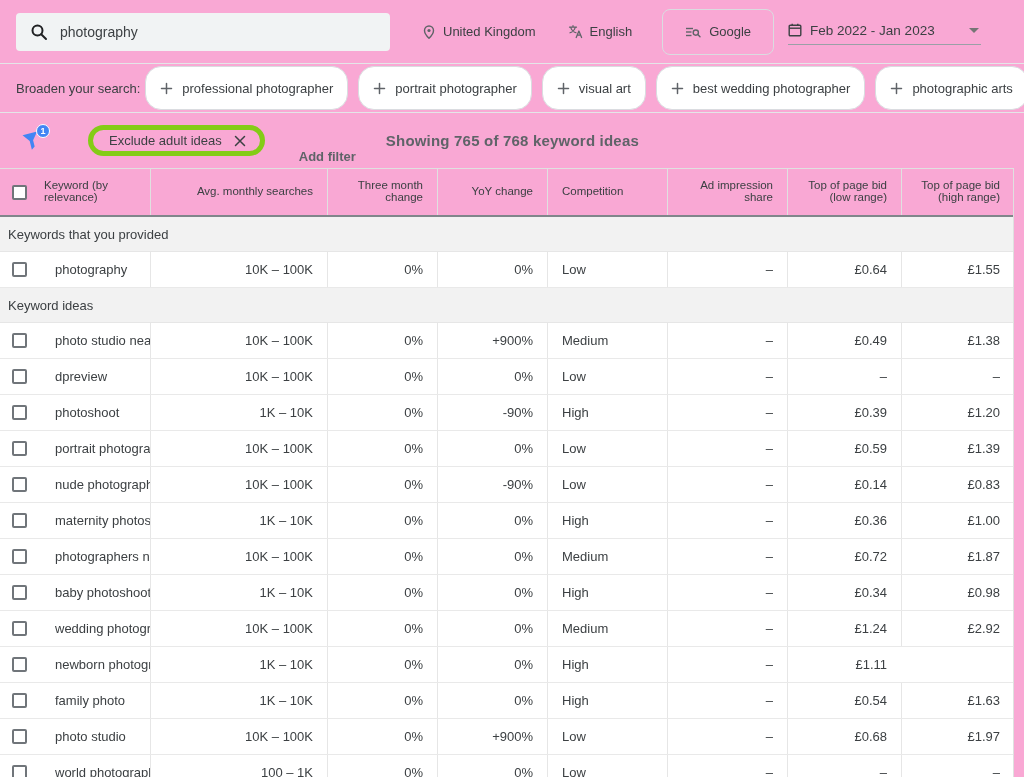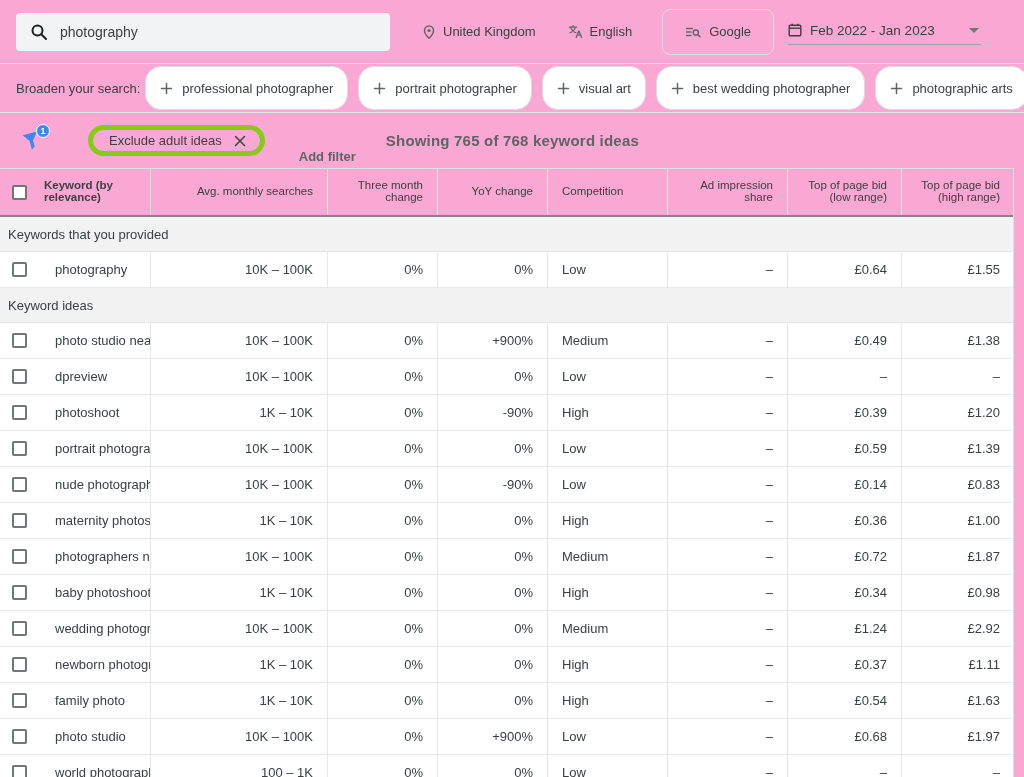--- a/index.html
+++ b/index.html
@@ -32,21 +32,21 @@
   .addfilter { font-size:13px; color:#5f6368; font-weight:bold; margin-left:34px;margin-top:32px; }
   .showing { font-size:15px; color:#5f6368; font-weight:bold; letter-spacing:.2px; margin-left:30px; }
 
   
   .tbl { width:1014px; border-right:1px solid #e0e0e0; }
   .gridrow { display:grid; grid-template-columns:40px 110px 177px 110px 110px 120px 120px 114px 113px; }
   .thead { border-top:1px solid #e0e0e0; border-bottom:2px solid #80868b; }
   .hc { display:flex; align-items:center; font-size:11.5px; color:#3c4043; padding:6px 14px 8px 14px; min-height:46px; }
   .hc.right { justify-content:flex-end; text-align:right; }
   .hc.bl { border-left:1px solid #e0e0e0; }
-  .hc.kw { font-weight:bold; padding-left:4px; }
+  .hc.kw { font-weight:normal; padding-left:4px; }
   .hc.cbc { padding:0 0 0 12px; }
   .section { height:35px; line-height:35px; background:#f2f2f2; padding-left:8px; font-size:13px; color:#3c4043; border-bottom:1px solid #e6e6e6; }
   .row { height:36px; border-bottom:1px solid #e9e9e9; background:#fff; }
   .cell { display:flex; align-items:center; font-size:13px; color:#3c4043; overflow:hidden; white-space:nowrap; }
   .cell.right { justify-content:flex-end; padding-right:14px; }
   .cell.left { padding-left:14px;text-align:right; }
   .cell.bl { border-left:1px solid #e6e6e6; }
   .cell.kw { padding-left:15px; }
   .cell.cbc { padding-left:12px; }
   .checkbox { width:15px; height:15px; border:2px solid #70757a; border-radius:2px; background:#fff; display:inline-block; }
@@ -311,21 +311,20 @@
         <div class="gridrow row">
           <div class="cell cbc">
             <span class="checkbox"></span>
           </div>
           <div class="cell kw">newborn photograp...</div>
           <div class="cell right bl">1K – 10K</div>
           <div class="cell right bl">0%</div>
           <div class="cell right bl">0%</div>
           <div class="cell left bl">High</div>
           <div class="cell right bl">–</div>
-          <div class="cell right bl">£0.37</div>
           <div class="cell right bl">£1.11</div>
         </div>
         <div class="gridrow row">
           <div class="cell cbc">
             <span class="checkbox"></span>
           </div>
           <div class="cell kw">family photo</div>
           <div class="cell right bl">1K – 10K</div>
           <div class="cell right bl">0%</div>
           <div class="cell right bl">0%</div>

